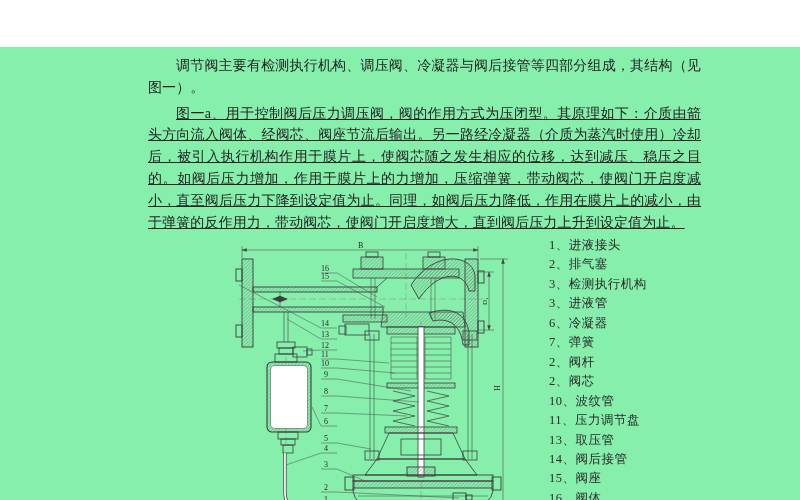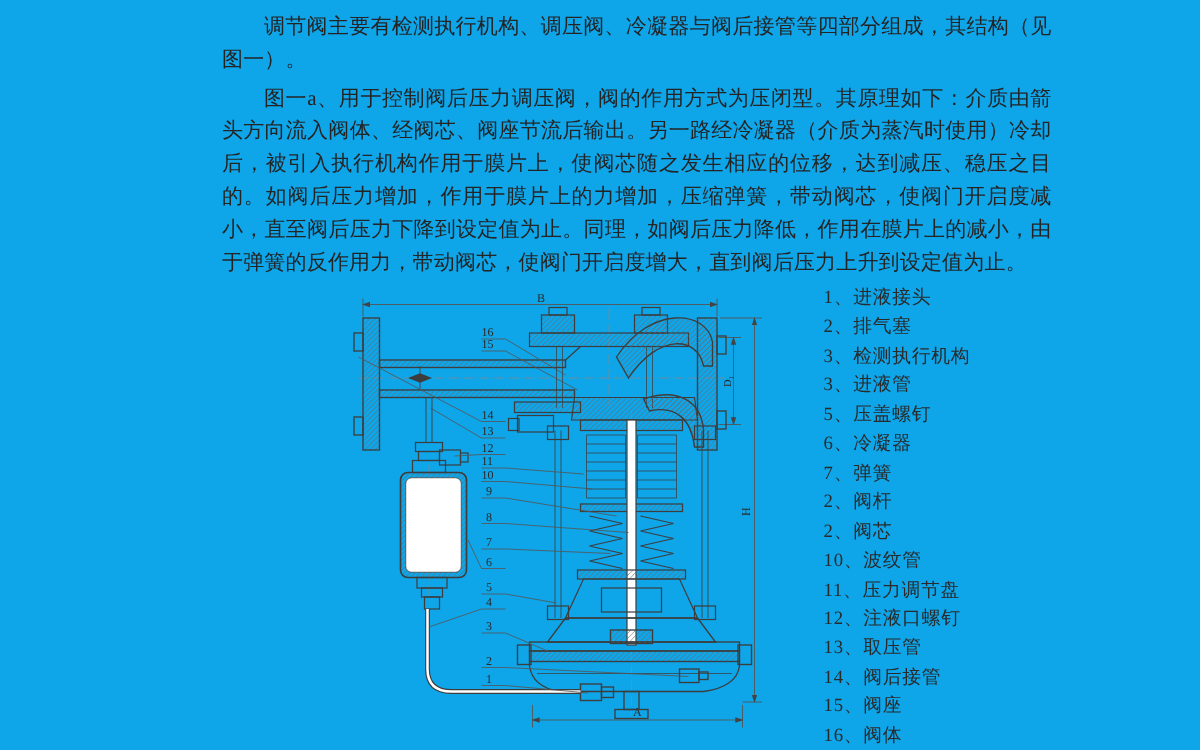--- a/index.html
+++ b/index.html
@@ -1,27 +1,27 @@
 <!DOCTYPE html>
 <html><head>
 <meta charset="utf-8">
 <style>
   html,body{margin:0;padding:0;}
   body{
     width:800px;height:500px;background:#ffffff;position:relative;overflow:hidden;
     font-family:"Liberation Serif","DejaVu Serif",serif;color:#1f1f1f;
   }
-  .page{position:absolute;inset:0;background:#0ea5e9;}
+  .page{position:absolute;inset:0;background:#86efac;margin-top:47px;}
   .text-block{
     position:absolute;left:148px;top:8px;width:553px;
     font-size:14px;line-height:21.8px;letter-spacing:0.12px;
     text-align:justify;text-justify:inter-character;color:#242424;
   }
   .text-block p{margin:0;text-indent:2em;}
-  .text-block p + p{margin-top:4px;}
+  .text-block p + p{margin-top:4px;text-decoration:underline;}
   .figure{position:absolute;left:225px;top:192px;width:290px;height:302px;}
   .figure svg{display:block;width:290px;height:302px;}
   .parts-list{
     position:absolute;left:549px;top:189px;width:160px;
     font-size:12.5px;line-height:19.45px;color:#2a2a2a;
     list-style:none;margin:0;padding:0;letter-spacing:0.5px;
   }
   .parts-list li{white-space:nowrap;}
   svg text{font-family:"Liberation Serif","DejaVu Serif",serif;fill:#2a2a2a;}
 </style>
@@ -227,27 +227,25 @@
         <text x="99" y="263">1</text>
       </g>
     </svg>
   </div>
 
   <ol class="parts-list">
     <li>1、进液接头</li>
     <li>2、排气塞</li>
     <li>3、检测执行机构</li>
     <li>3、进液管</li>
-    <li>5、压盖螺钉</li>
     <li>6、冷凝器</li>
     <li>7、弹簧</li>
     <li>2、阀杆</li>
     <li>2、阀芯</li>
     <li>10、波纹管</li>
     <li>11、压力调节盘</li>
-    <li>12、注液口螺钉</li>
     <li>13、取压管</li>
     <li>14、阀后接管</li>
     <li>15、阀座</li>
     <li>16、阀体</li>
   </ol>
 
 </div>
 
 </body></html>

